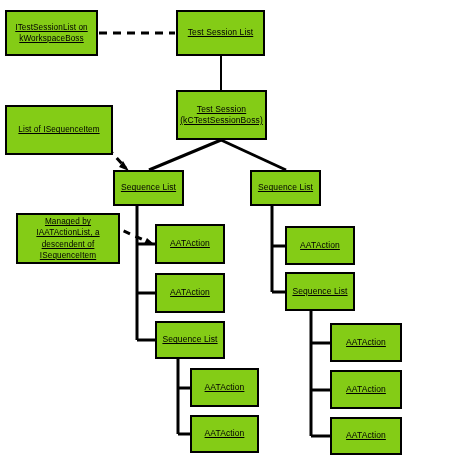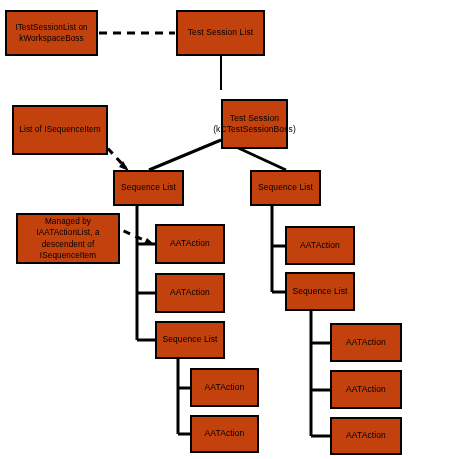--- a/index.html
+++ b/index.html
@@ -22,31 +22,32 @@
     position: absolute;
     left: 0;
     top: 0;
     width: 462px;
     height: 459px;
     pointer-events: none;
   }
   .node {
     position: absolute;
     box-sizing: border-box;
-    background: #c2410c;
+    background: #84cc16;
     border: 2px solid #000000;
     display: flex;
     align-items: center;
     justify-content: center;
     text-align: center;
     color: #000000;
     font-size: 8.5px;
     line-height: 1.35;
     letter-spacing: 0.1px;
     padding: 1px 2px;
+    text-decoration: underline;
   }
   .node.note {
     font-size: 8.2px;
   }
   .node-label {
     display: block;
     white-space: pre-line;
   }
 </style>
 </head>
@@ -89,24 +90,24 @@
   </svg>
 
   <div id="node-layer">
       <div class="node note" style="left: 5px; top: 10px; width: 93px; height: 46px;">
         <span class="node-label">ITestSessionList on
 kWorkspaceBoss</span>
       </div>
       <div class="node" style="left: 176px; top: 10px; width: 89px; height: 46px; justify-content: center;">
         <span class="node-label">Test Session List</span>
       </div>
-      <div class="node note" style="left: 12px; top: 105px; width: 96px; height: 50px;">
+      <div class="node note" style="left: 5px; top: 105px; width: 108px; height: 50px;">
         <span class="node-label">List of ISequenceItem</span>
       </div>
-      <div class="node" style="left: 176px; top: 99px; width: 67px; height: 50px; margin-left: 45px;">
+      <div class="node" style="left: 176px; top: 90px; width: 91px; height: 50px;">
         <span class="node-label">Test Session
 (kCTestSessionBoss)</span>
       </div>
       <div class="node note" style="left: 16px; top: 213px; width: 104px; height: 51px;">
         <span class="node-label">Managed by
 IAATActionList, a
 descendent of
 ISequenceItem</span>
       </div>
       <div class="node" style="left: 113px; top: 170px; width: 71px; height: 36px;">

